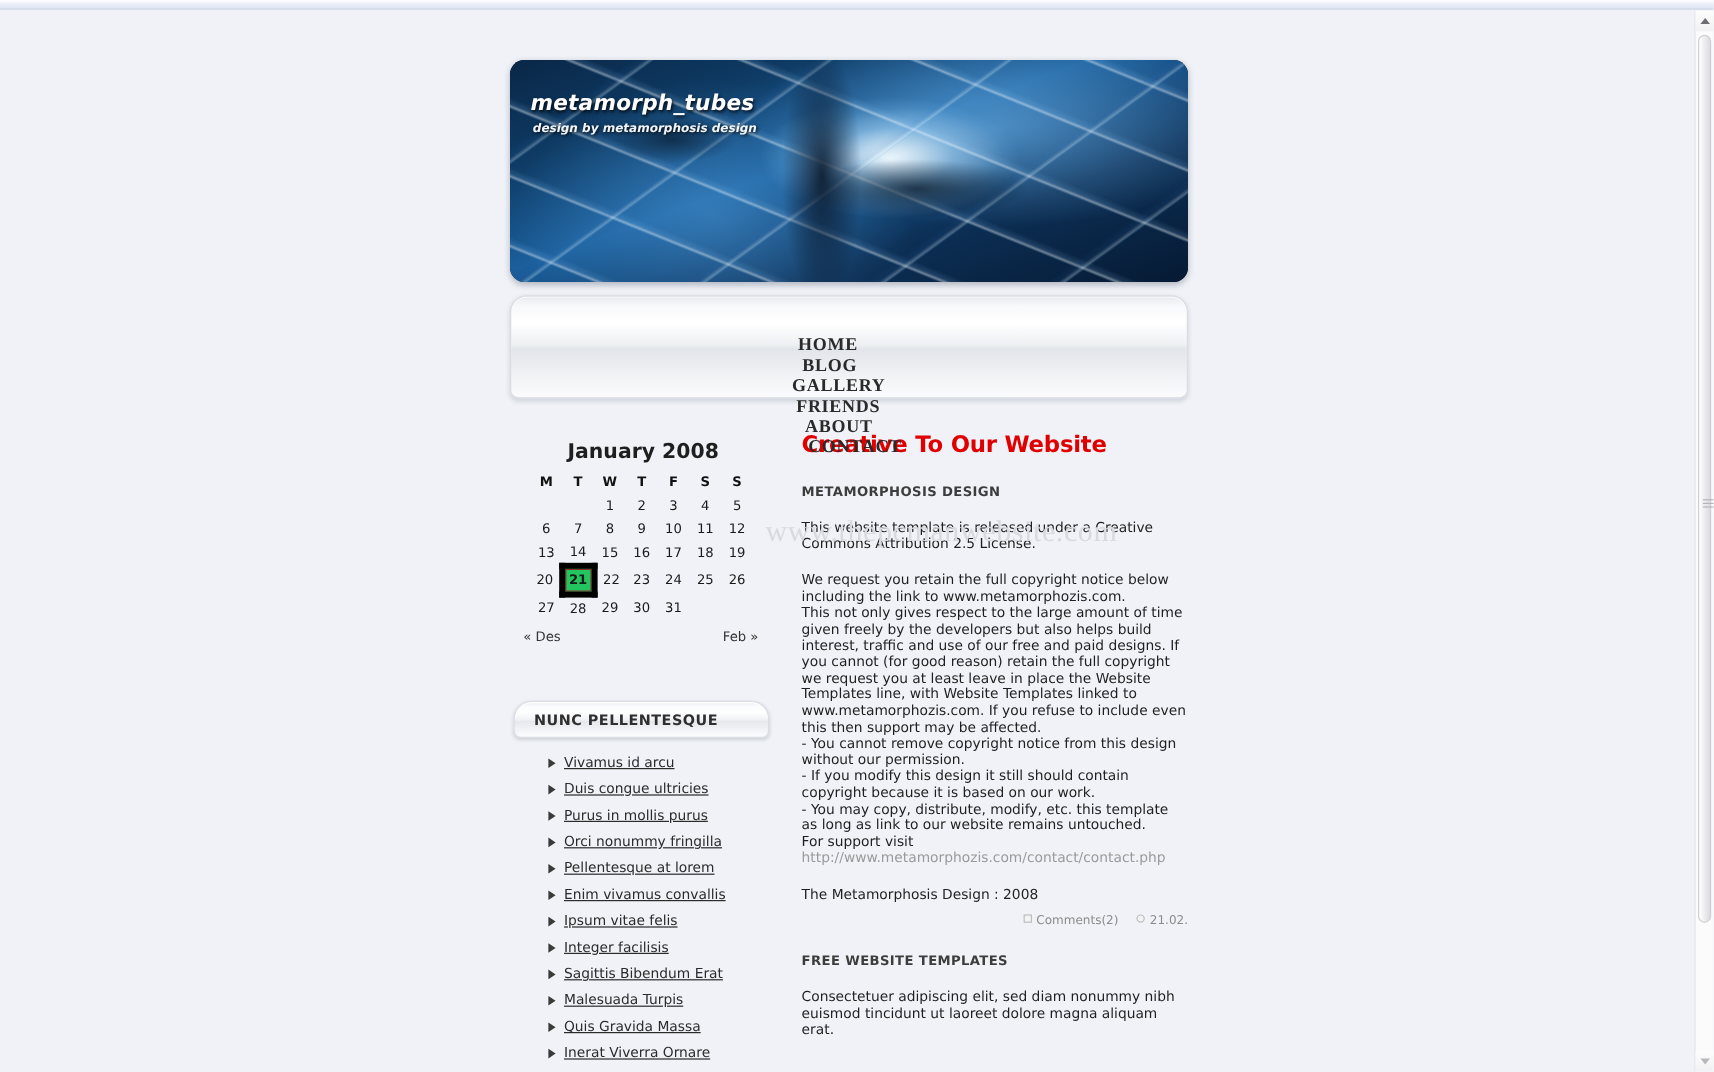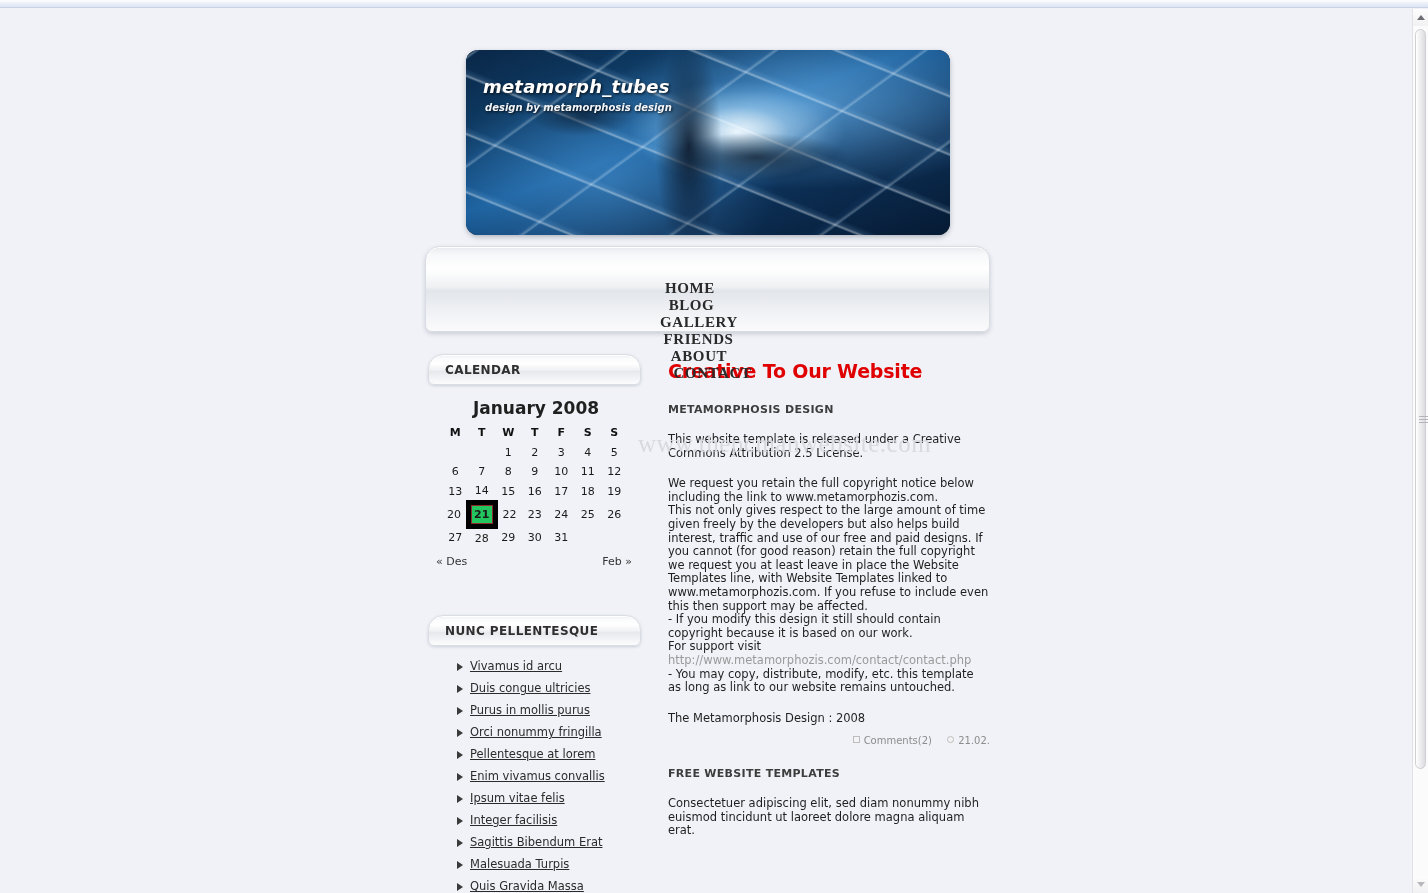--- a/index.html
+++ b/index.html
@@ -88,27 +88,26 @@
   #page {
     position: absolute;
     left: 425px;
     top: 50px;
     width: 565px;
   }
 
   
   #banner {
     position: relative;
-    width: 484px;
+    width: 565px;
     height: 185px;
     border-radius: 12px;
     overflow: hidden;
     background: #041020;
     box-shadow: 0 2px 5px rgba(60,70,90,0.35);
-    margin-left: 41px;
   }
   #banner-art {
     position: absolute;
     inset: 0;
     background:
       radial-gradient(ellipse 150px 70px at 56% 44%, rgba(235,248,255,0.95) 0%, rgba(150,210,250,0.45) 35%, rgba(10,40,80,0) 72%),
       radial-gradient(ellipse 300px 120px at 72% 30%, rgba(120,190,245,0.55) 0%, rgba(8,30,70,0) 70%),
       radial-gradient(ellipse 240px 160px at 30% 70%, rgba(90,170,235,0.4) 0%, rgba(6,20,50,0) 70%),
       linear-gradient(128deg, rgba(255,255,255,0.0) 0%, rgba(255,255,255,0.0) 100%),
       linear-gradient(160deg, #0a2747 0%, #0e3a63 22%, #1b5f9c 45%, #0c2f55 70%, #061a33 100%);
@@ -434,23 +433,20 @@
       <a class="nav-item">FRIENDS</a>
       <a class="nav-item">ABOUT</a>
       <a class="nav-item">CONTACT</a>
     </div>
   </div>
 
   <div id="columns">
 
     <div id="sidebar">
 
-      <div class="widget-head">
-        <span class="widget-title">CALENDAR</span>
-      </div>
 
       <div id="calendar-body">
         <div id="cal-caption">January 2008</div>
         <table class="cal">
           <thead>
             <tr>
               <th>M</th>
               <th>T</th>
               <th>W</th>
               <th>T</th>
@@ -535,23 +531,24 @@
 
     <div id="content">
 
       <h1>Creative To Our Website</h1>
 
       <div class="sec-head">METAMORPHOSIS DESIGN</div>
 
       <p class="para">This website template is released under a Creative Commons Attribution 2.5 License.</p>
       <p class="para">We request you retain the full copyright notice below including the link to www.metamorphozis.com.</p>
       <p class="para tight">This not only gives respect to the large amount of time given freely by the developers but also helps build interest, traffic and use of our free and paid designs. If you cannot (for good reason) retain the full copyright we request you at least leave in place the Website Templates line, with Website Templates linked to www.metamorphozis.com. If you refuse to include even this then support may be affected.</p>
+      <p class="para tight">- You cannot remove copyright notice from this design without our permission.</p>
       <p class="para tight">- If you modify this design it still should contain copyright because it is based on our work.</p>
+      <p class="para tight">- You may copy, distribute, modify, etc. this template as long as link to our website remains untouched.</p>
       <p class="para tight"><span>For support visit </span><a class="muted-link">http://www.metamorphozis.com/contact/contact.php</a></p>
-      <p class="para tight">- You may copy, distribute, modify, etc. this template as long as link to our website remains untouched.</p>
       <p class="para">The Metamorphosis Design : 2008</p>
 
       <div id="post-meta">
         <span class="mi"><span class="dot"></span><span>Comments(2)</span></span>
         <span class="mi round"><span class="dot"></span><span>21.02.</span></span>
       </div>
 
       <div class="sec-head">FREE WEBSITE TEMPLATES</div>
       <p class="para">Consectetuer adipiscing elit, sed diam nonummy nibh euismod tincidunt ut laoreet dolore magna aliquam erat.</p>
 

